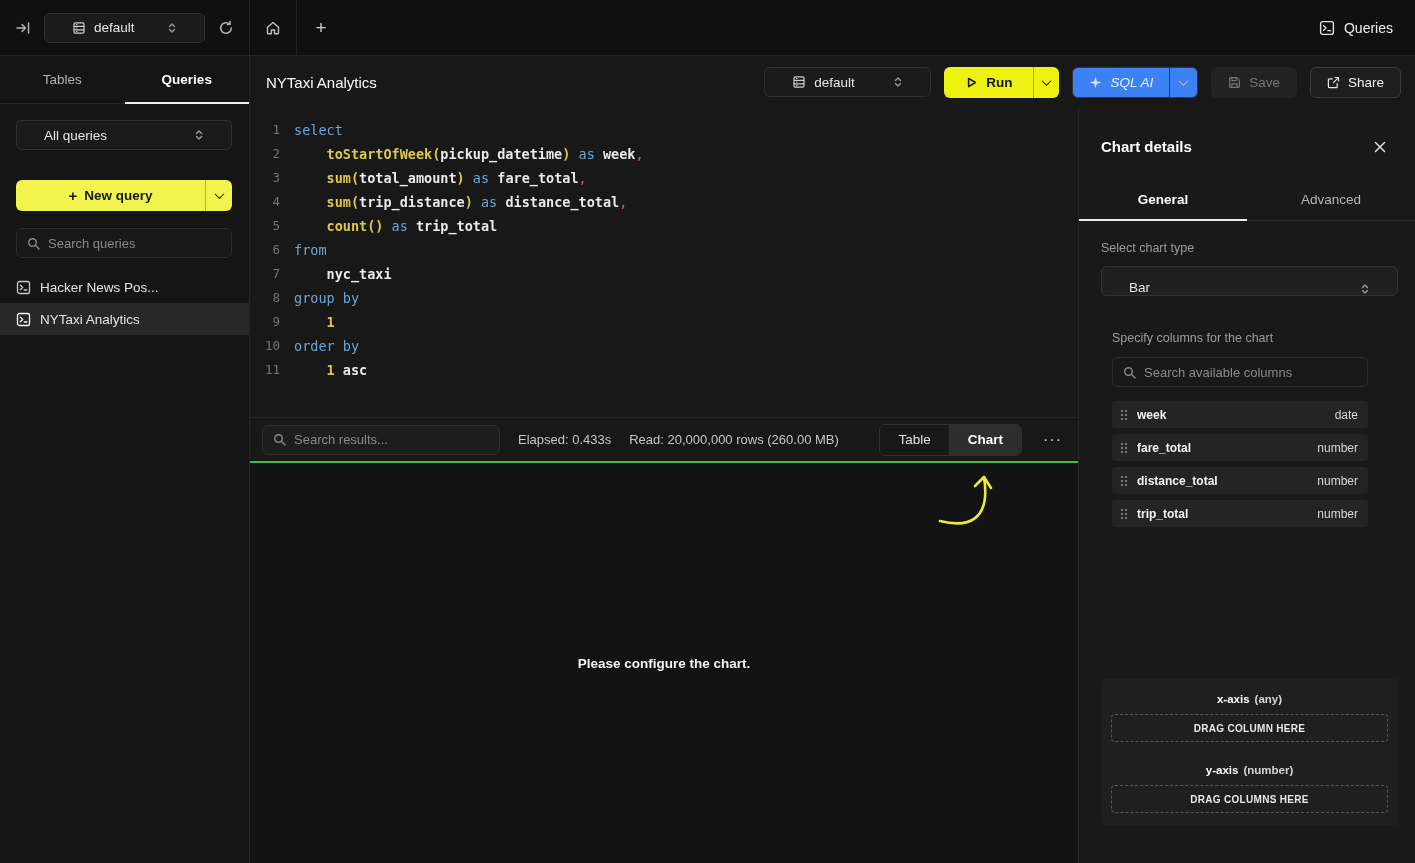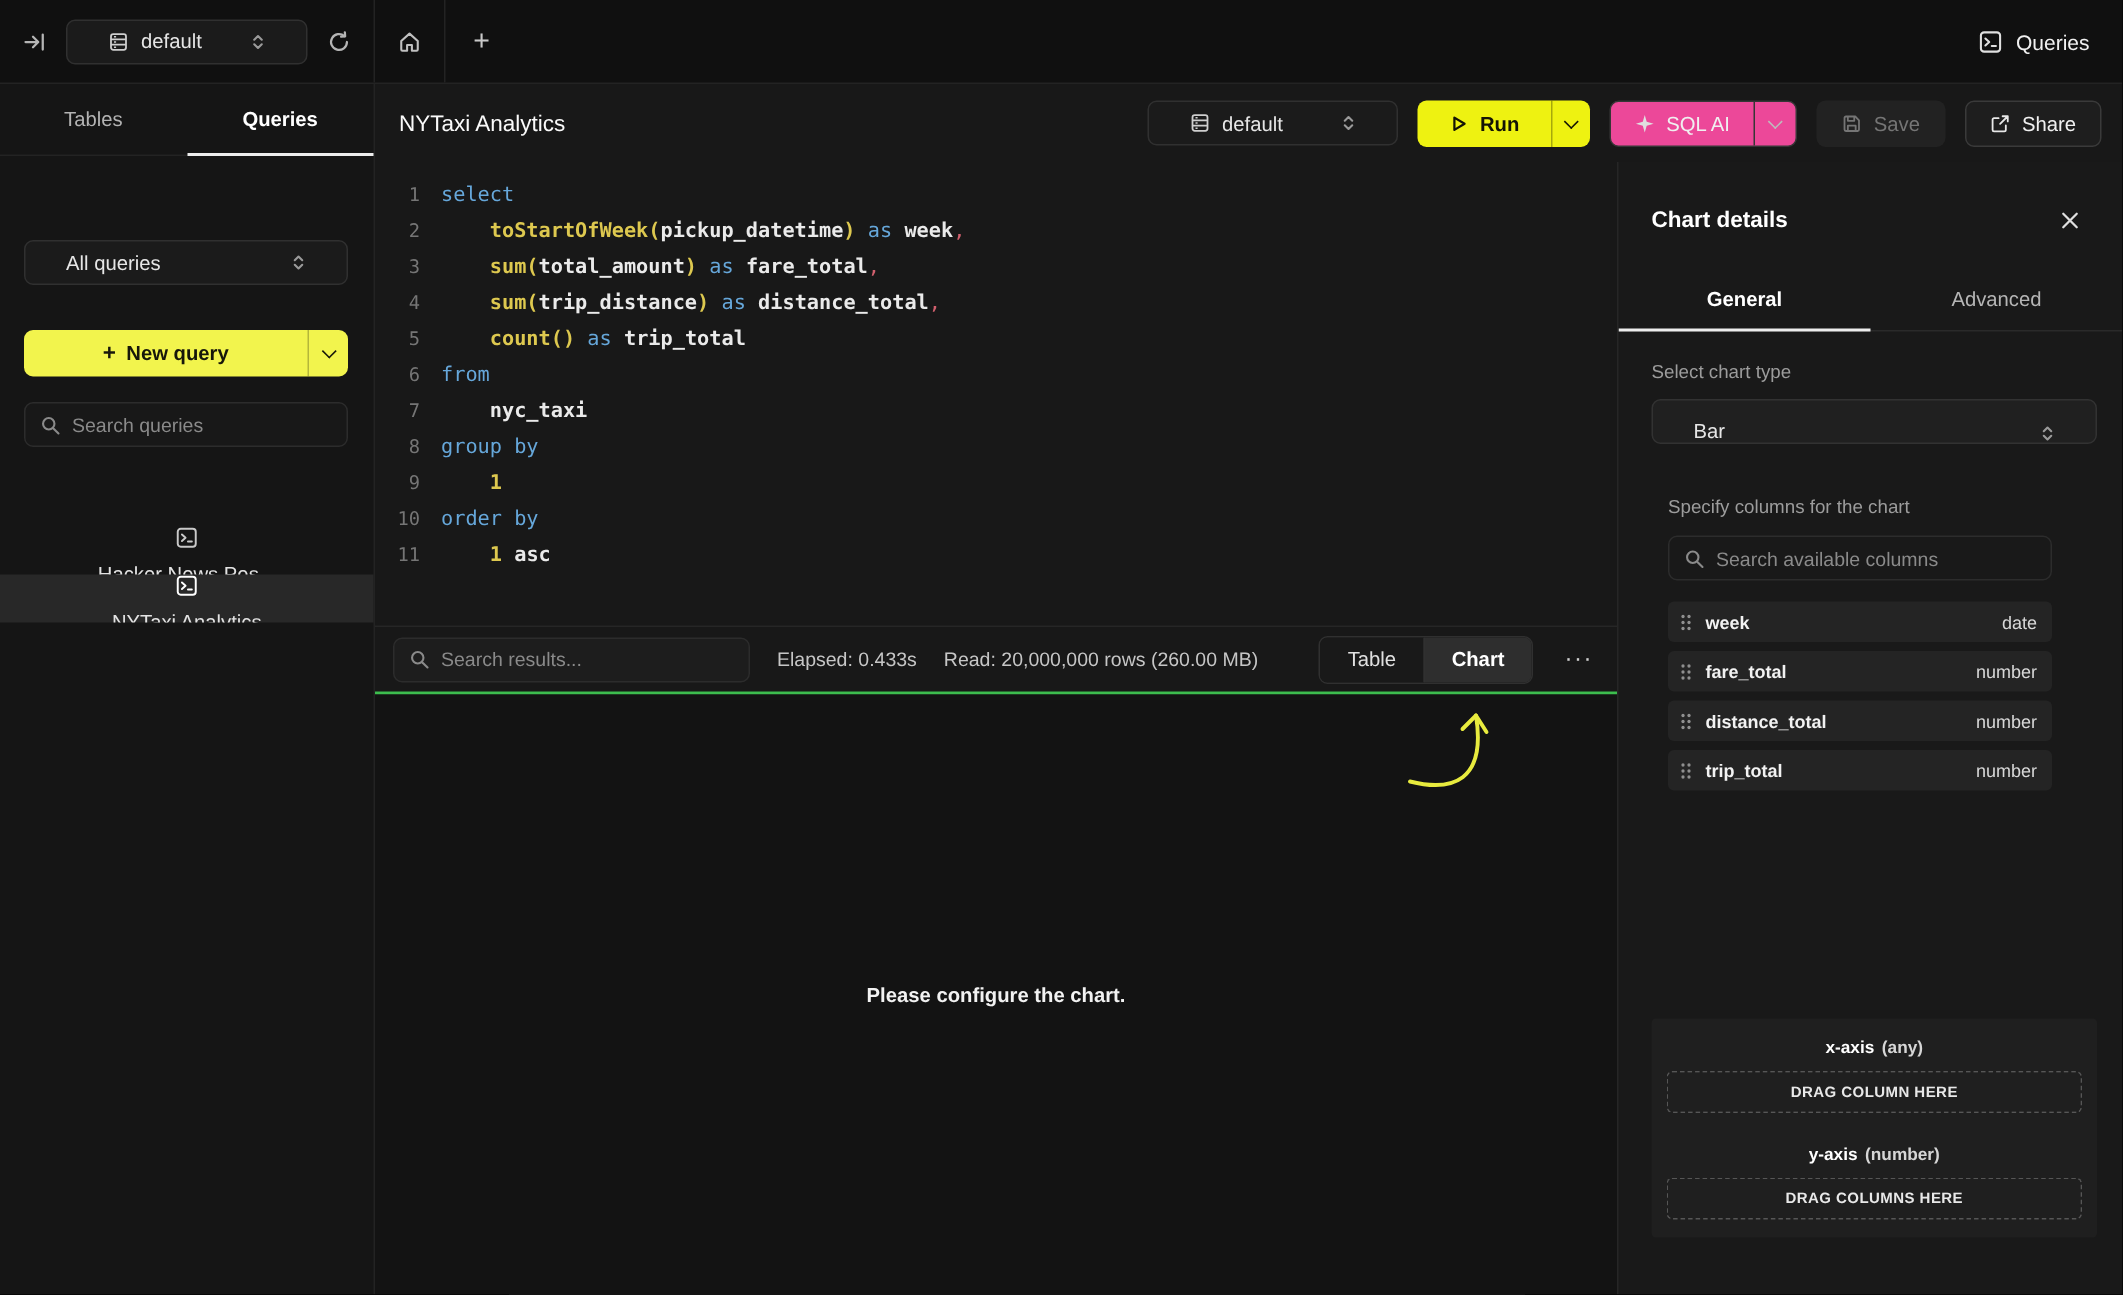--- a/index.html
+++ b/index.html
@@ -20,50 +20,50 @@
   .tab-title { color:#f2f2f2; }
   .dot { width:7px; height:7px; border-radius:50%; background:var(--success-green,#3dbd4e); }
   .tab-plus { width:48px; display:flex; align-items:center; justify-content:center; color:#c9c9c9; font-size:19px; cursor:pointer; }
   .tb-right { margin-left:auto; display:flex; align-items:center; padding-right:22px; }
   .ghost-btn { display:flex; align-items:center; gap:9px; background:none; border:none; color:#f0f0f0; font-size:14px; cursor:pointer; font-family:inherit; }
 
   
   .body-row { flex:1; display:flex; min-height:0; }
 
   
-  .sidebar { width:250px; flex:0 0 250px; background:#151515; border-right:1px solid #232323; display:flex; flex-direction:column;gap:40px; }
+  .sidebar { width:250px; flex:0 0 250px; background:#151515; border-right:1px solid #232323; display:flex; flex-direction:column; }
   .sb-tabs { height:48px; flex:0 0 48px; display:flex; border-bottom:1px solid #232323; }
   .sb-tab { flex:1; display:flex; align-items:center; justify-content:center; color:#b3b3b3; position:relative; cursor:pointer; }
   .sb-tab.active { color:#fff; font-weight:600; }
   .sb-tab.active::after { content:""; position:absolute; left:0; right:0; bottom:-1px; height:2px; background:#ededed; }
   .sb-pad { padding:16px 17px 0 16px; }
   .btn-newquery { margin-top:30px; display:flex; height:31px; border-radius:6px; overflow:hidden; background:var(--accent-yellow,#f2f44d); color:#17170a; font-weight:600; cursor:pointer; }
   .bnq-main { flex:1; display:flex; align-items:center; justify-content:center; gap:7px; }
   .bnq-plus { font-size:15px; font-weight:600; }
   .bnq-caret { width:27px; border-left:1px solid rgba(0,0,0,0.25); display:flex; align-items:center; justify-content:center; color:#17170a; }
   .input { display:flex; align-items:center; gap:8px; height:30px; border:1px solid #2c2c2c; border-radius:6px; padding:0 10px; background:#181818; }
   .input input { flex:1; min-width:0; background:none; border:none; outline:none; color:#e6e6e6; font-size:13px; font-family:inherit; }
   .input input::placeholder { color:#8a8a8a; }
   .sb-search { margin-top:17px; }
   .q-list { margin-top:13px; }
-  .q-item { height:32px; display:flex; align-items:center; gap:9px; padding:0 16px; color:#e3e3e3; cursor:pointer;flex-direction:column; }
+  .q-item { height:32px; display:flex; align-items:center; gap:9px; padding:0 16px; color:#e3e3e3; cursor:pointer; }
   .q-item .q-ic { display:flex; color:#c9c9c9; }
   .q-item.active { background:#282828; }
   .q-item.active .q-ic { color:#fff; }
   .q-lb { white-space:nowrap; overflow:hidden; }
 
   
   .main-col { flex:1; min-width:0; display:flex; flex-direction:column; }
   .main-header { height:52px; flex:0 0 52px; background:#181818; display:flex; align-items:center; gap:13px; padding:0 14px 0 16px; }
   .page-title { font-size:15px; font-weight:500; color:#fafafa; margin-right:auto; white-space:nowrap; }
   .hd-db { width:167px; }
   .btn-run { display:flex; height:31px; border-radius:6px; overflow:hidden; background:var(--run-yellow,#eef211); color:#141405; font-weight:600; cursor:pointer; }
   .run-main { display:flex; align-items:center; gap:8px; padding:0 21px; }
   .run-caret { width:26px; border-left:1px solid rgba(0,0,0,0.3); display:flex; align-items:center; justify-content:center; color:#141405; }
-  .btn-sqlai { display:flex; height:31px; border:1px solid #363636; border-radius:6px; background:#ec4899; align-items:stretch; cursor:pointer; }
+  .btn-sqlai { display:flex; height:31px; border:1px solid #363636; border-radius:6px; background:#3b82f6; align-items:stretch; cursor:pointer;font-style:italic; }
   .sqlai-main { display:flex; align-items:center; gap:8px; padding:0 16px; color:#f0f0f0; font-weight:500; }
   .sqlai-caret { width:28px; border-left:1px solid #363636; display:flex; align-items:center; justify-content:center; color:#bdbdbd; }
   .btn-save { height:31px; display:flex; align-items:center; gap:8px; padding:0 17px; background:#222222; border:none; border-radius:6px; color:#757575; font-weight:500; font-size:13.5px; font-family:inherit; cursor:default; }
   .btn-share { height:31px; display:flex; align-items:center; gap:8px; padding:0 16px; background:#1e1e1e; border:1px solid #3a3a3a; border-radius:6px; color:#f0f0f0; font-weight:500; font-size:13.5px; font-family:inherit; cursor:pointer; }
 
   .work-row { flex:1; display:flex; min-height:0; }
   .editor-col { width:828px; flex:0 0 828px; display:flex; flex-direction:column; min-width:0; }
 
   
   .editor { height:309px; flex:0 0 309px; background:#181818; padding-top:10px; font-family:"DejaVu Sans Mono", monospace; font-size:13.5px; overflow:hidden; cursor:text; }

